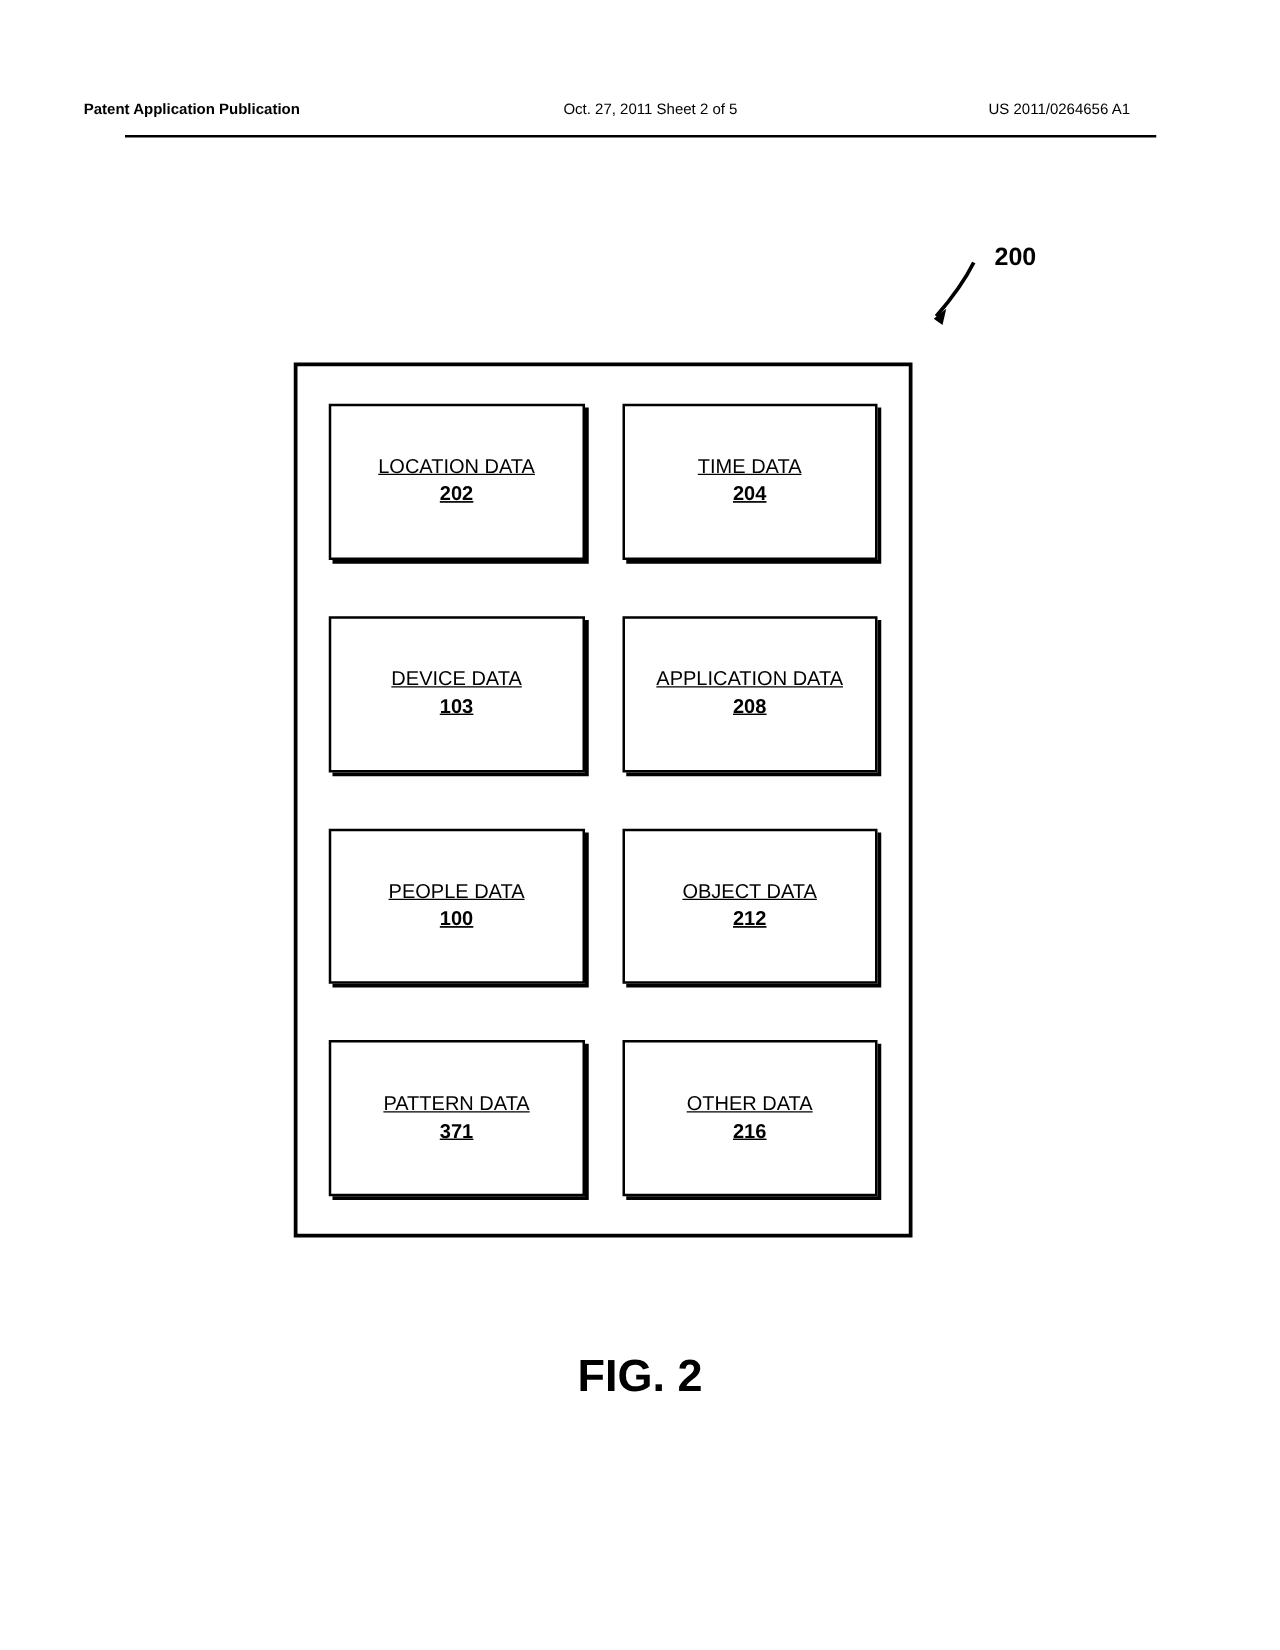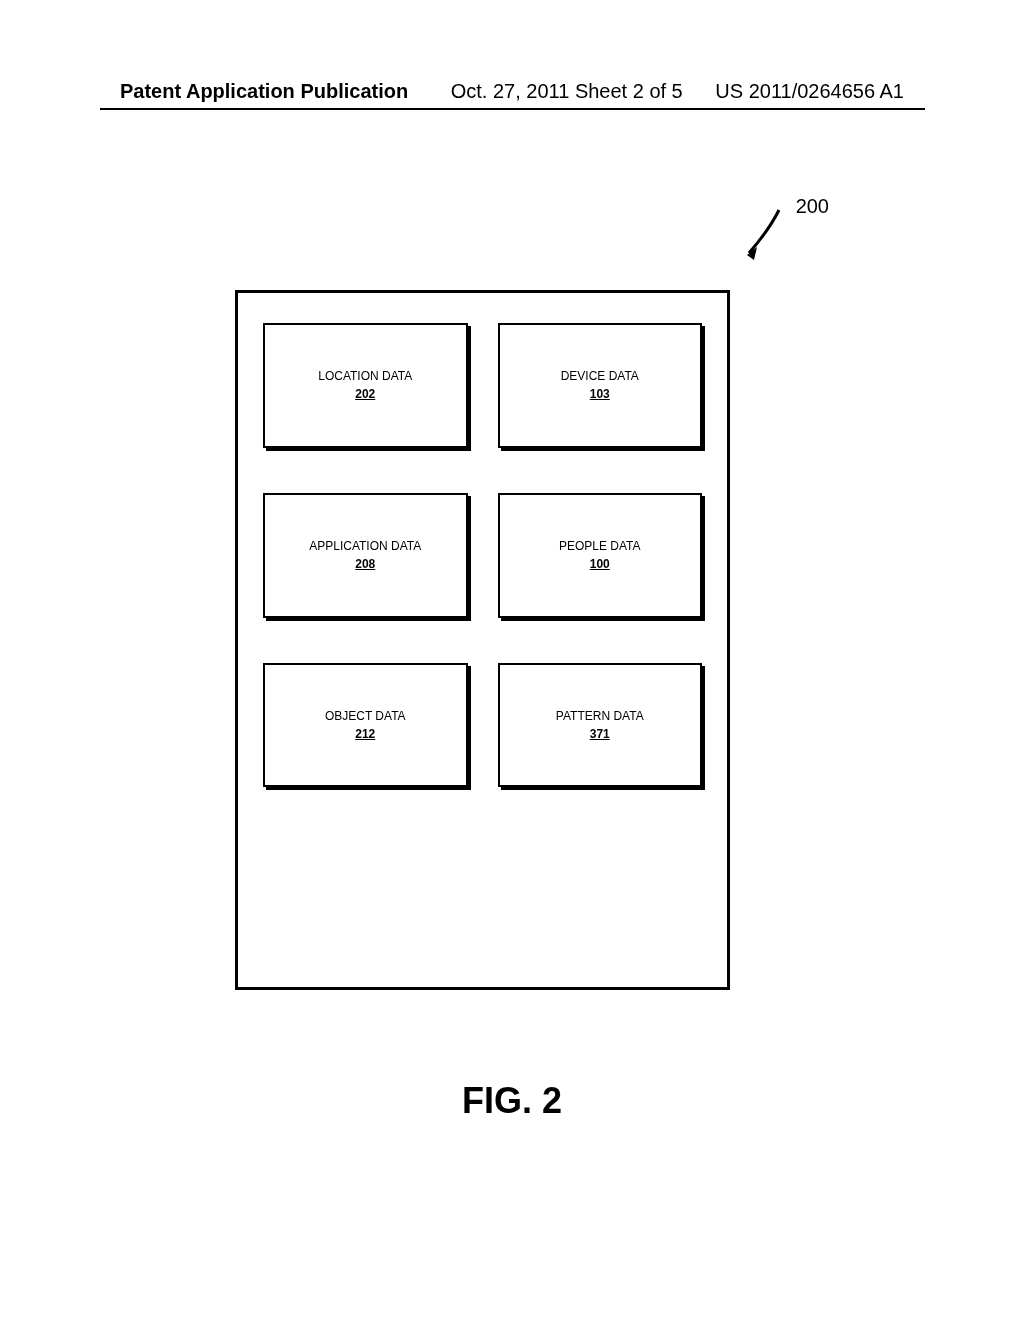--- a/index.html
+++ b/index.html
@@ -14,22 +14,22 @@
       height: 1320px;
       position: relative;
     }
     .header {
       position: absolute;
       top: 80px;
       left: 0;
       width: 1024px;
       display: flex;
       justify-content: space-between;
-      padding: 0 120px 0 120px;
-      font-size: 20px;
+      padding: 0 120px 0 67px;
+      font-size: 12px;
       font-weight: bold;
     }
     .header-left {
       font-weight: bold;
     }
     .header-center {
       font-weight: normal;
       margin-left: 10px;
     }
     .header-right {
@@ -41,21 +41,21 @@
       left: 100px;
       width: 825px;
       height: 2px;
       background: #000;
     }
     .ref-number {
       position: absolute;
       top: 195px;
       right: 195px;
       font-size: 20px;
-      font-weight: normal;
+      font-weight: bold;
     }
     .arrow-container {
       position: absolute;
       top: 205px;
       right: 235px;
     }
     .main-box {
       position: absolute;
       top: 290px;
       left: 235px;
@@ -72,23 +72,24 @@
       height: 100%;
     }
     .data-box {
       position: relative;
       background: #fff;
       border: 2px solid #000;
       display: flex;
       flex-direction: column;
       justify-content: center;
       align-items: center;
-      font-size: 12px;
+      font-size: 16px;
       text-align: center;
       box-shadow: 3px 3px 0 #000;
+      text-decoration: underline;
     }
     .data-box .label {
       margin-bottom: 4px;
     }
     .data-box .num {
       text-decoration: underline;
       font-weight: bold;
     }
     .figure-label {
       position: absolute;
@@ -119,35 +120,43 @@
   </svg>
 </div>
 
 <div class="main-box">
   <div class="grid">
     <div class="data-box">
       <div class="label">LOCATION DATA</div>
       <div class="num">202</div>
     </div>
     <div class="data-box">
+      <div class="label">TIME DATA</div>
+      <div class="num">204</div>
+    </div>
+    <div class="data-box">
       <div class="label">DEVICE DATA</div>
       <div class="num">103</div>
     </div>
     <div class="data-box">
       <div class="label">APPLICATION DATA</div>
       <div class="num">208</div>
     </div>
     <div class="data-box">
       <div class="label">PEOPLE DATA</div>
       <div class="num">100</div>
     </div>
     <div class="data-box">
       <div class="label">OBJECT DATA</div>
       <div class="num">212</div>
     </div>
     <div class="data-box">
       <div class="label">PATTERN DATA</div>
       <div class="num">371</div>
     </div>
+    <div class="data-box">
+      <div class="label">OTHER DATA</div>
+      <div class="num">216</div>
+    </div>
   </div>
 </div>
 
 <div class="figure-label">FIG. 2</div>
 
 </body></html>

